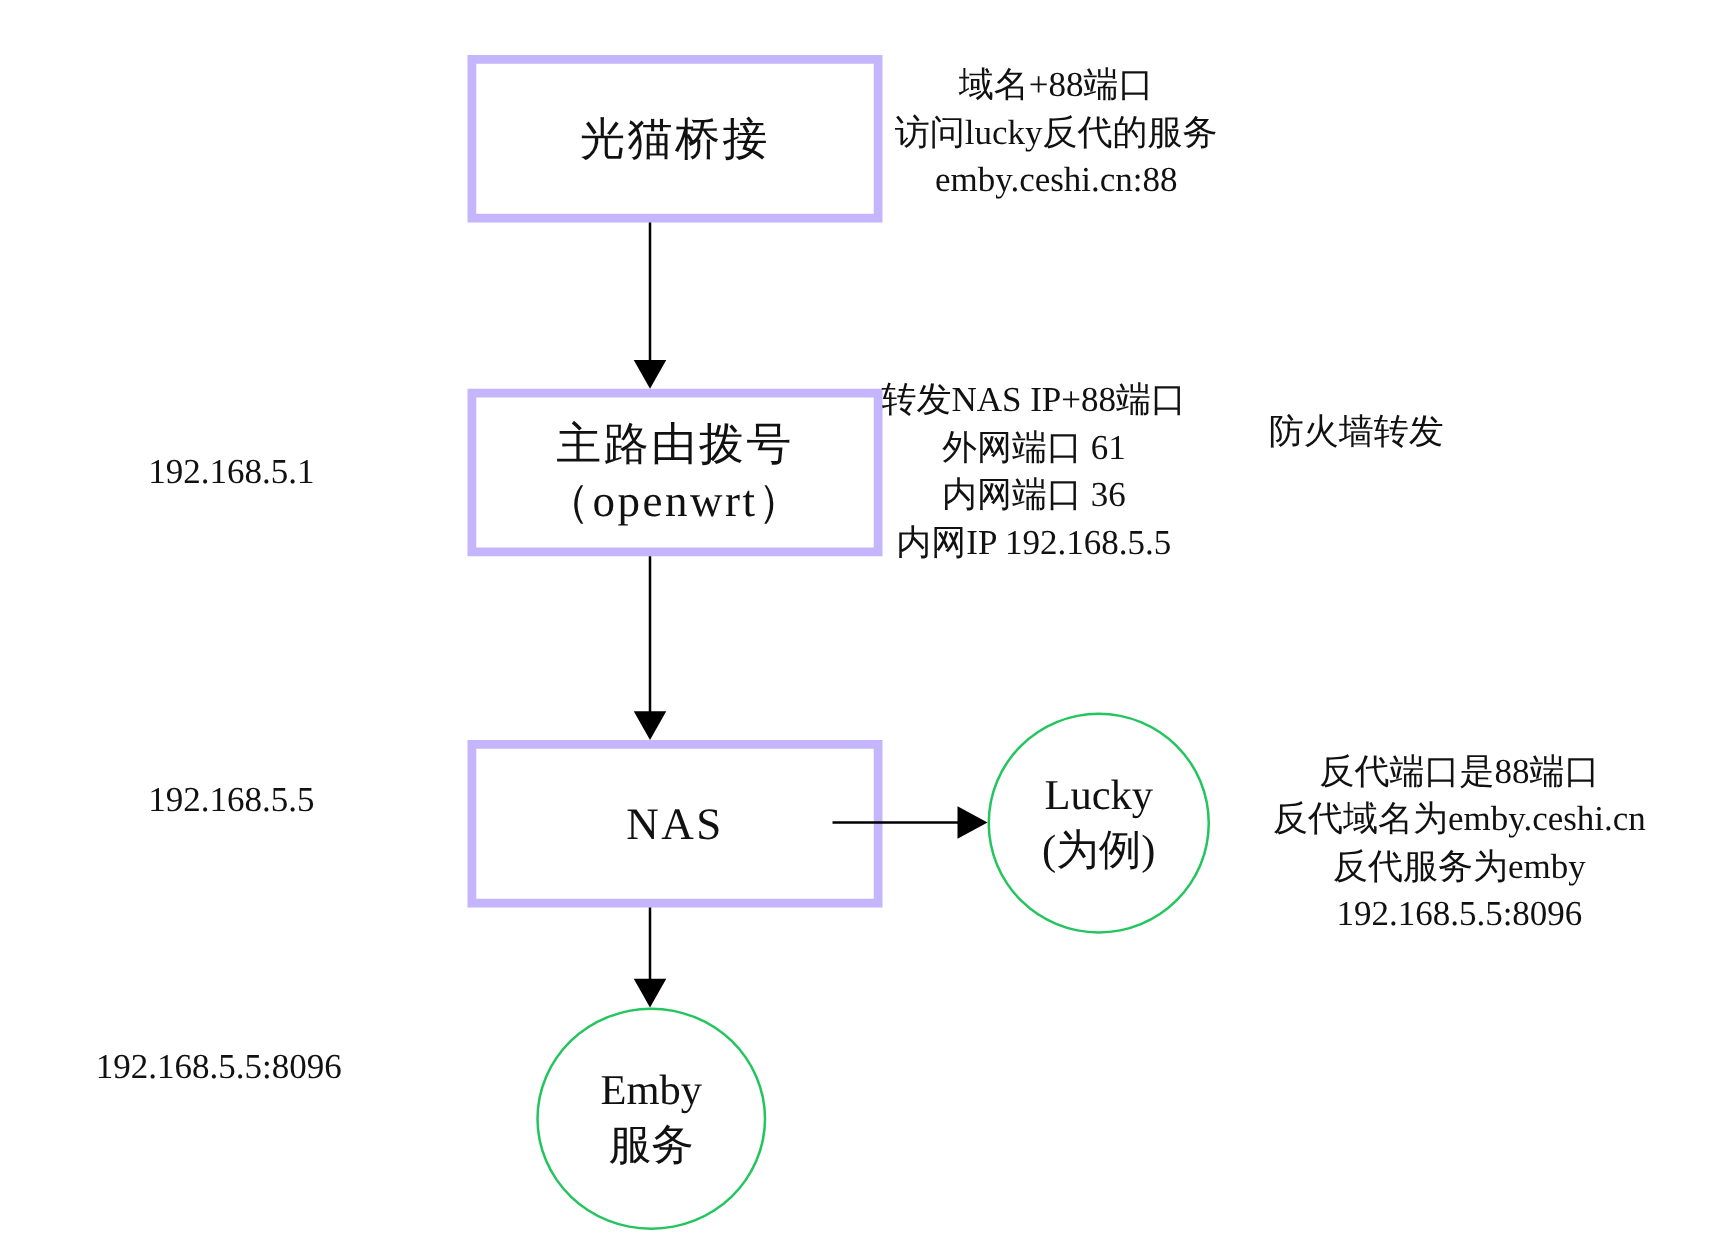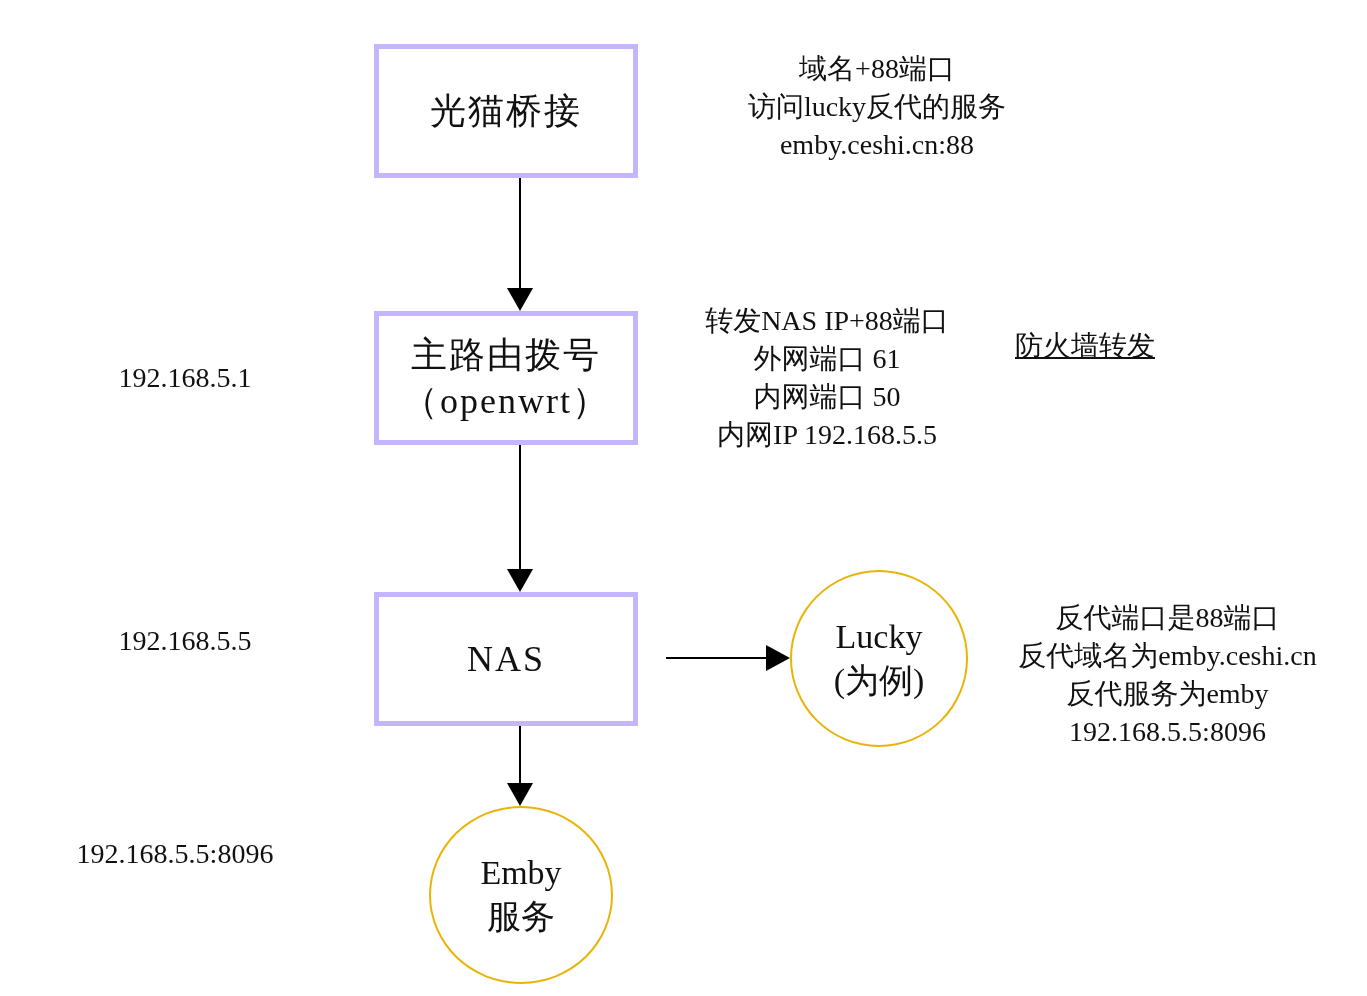--- a/index.html
+++ b/index.html
@@ -11,37 +11,37 @@
   .canvas {
     position: relative;
     width: 1367px;
     height: 996px;
     background: #ffffff;
     overflow: hidden;
   }
   
   .rect-node {
     position: absolute;
-    width: 264px;
+    width: 332px;
     height: 134px;
-    border: 5px solid #c4b5fd;
+    border: 7px solid #c4b5fd;
     background: #ffffff;
     display: flex;
     flex-direction: column;
     align-items: center;
     justify-content: center;
     text-align: center;
     font-size: 36px;
     line-height: 46px;
     letter-spacing: 2px;
   }
   
   .circle-node {
     position: absolute;
-    border: 2px solid #eab308;
+    border: 2px solid #22c55e;
     border-radius: 50%;
     background: #ffffff;
     display: flex;
     flex-direction: column;
     align-items: center;
     justify-content: center;
     text-align: center;
     font-size: 34px;
     line-height: 44px;
   }
@@ -125,34 +125,34 @@
 
   <div class="h-line" style="left:666px; top:657px; width:102px;"></div>
   <div class="arrowhead-right" style="left:766px; top:645px;"></div>
 
   <div class="side-label" style="left:40px; top:362px; width:230px;">192.168.5.1</div>
 
   <div class="side-label" style="left:40px; top:625px; width:230px;">192.168.5.5</div>
 
   <div class="side-label" style="left:0px; top:838px; width:290px;">192.168.5.5:8096</div>
 
-  <div class="note-block" style="left:692px; top:50px; width:370px;text-align:center;">
+  <div class="note-block" style="left:660px; top:50px; width:370px;text-align:center;">
     <div>域名+88端口</div>
     <div>访问lucky反代的服务</div>
     <div>emby.ceshi.cn:88</div>
   </div>
 
   <div class="note-block" style="left:672px; top:302px; width:310px;">
     <div>转发NAS IP+88端口</div>
     <div>外网端口 61</div>
-    <div>内网端口 50</div>
+    <div>内网端口 36</div>
     <div>内网IP 192.168.5.5</div>
   </div>
 
-  <div class="note-block" style="left:975px; top:327px; width:220px;text-decoration:underline;">
+  <div class="note-block" style="left:975px; top:327px; width:220px;">
     <div>防火墙转发</div>
   </div>
 
   <div class="note-block" style="left:975px; top:599px; width:385px;">
     <div>反代端口是88端口</div>
     <div>反代域名为emby.ceshi.cn</div>
     <div>反代服务为emby</div>
     <div>192.168.5.5:8096</div>
   </div>
 

